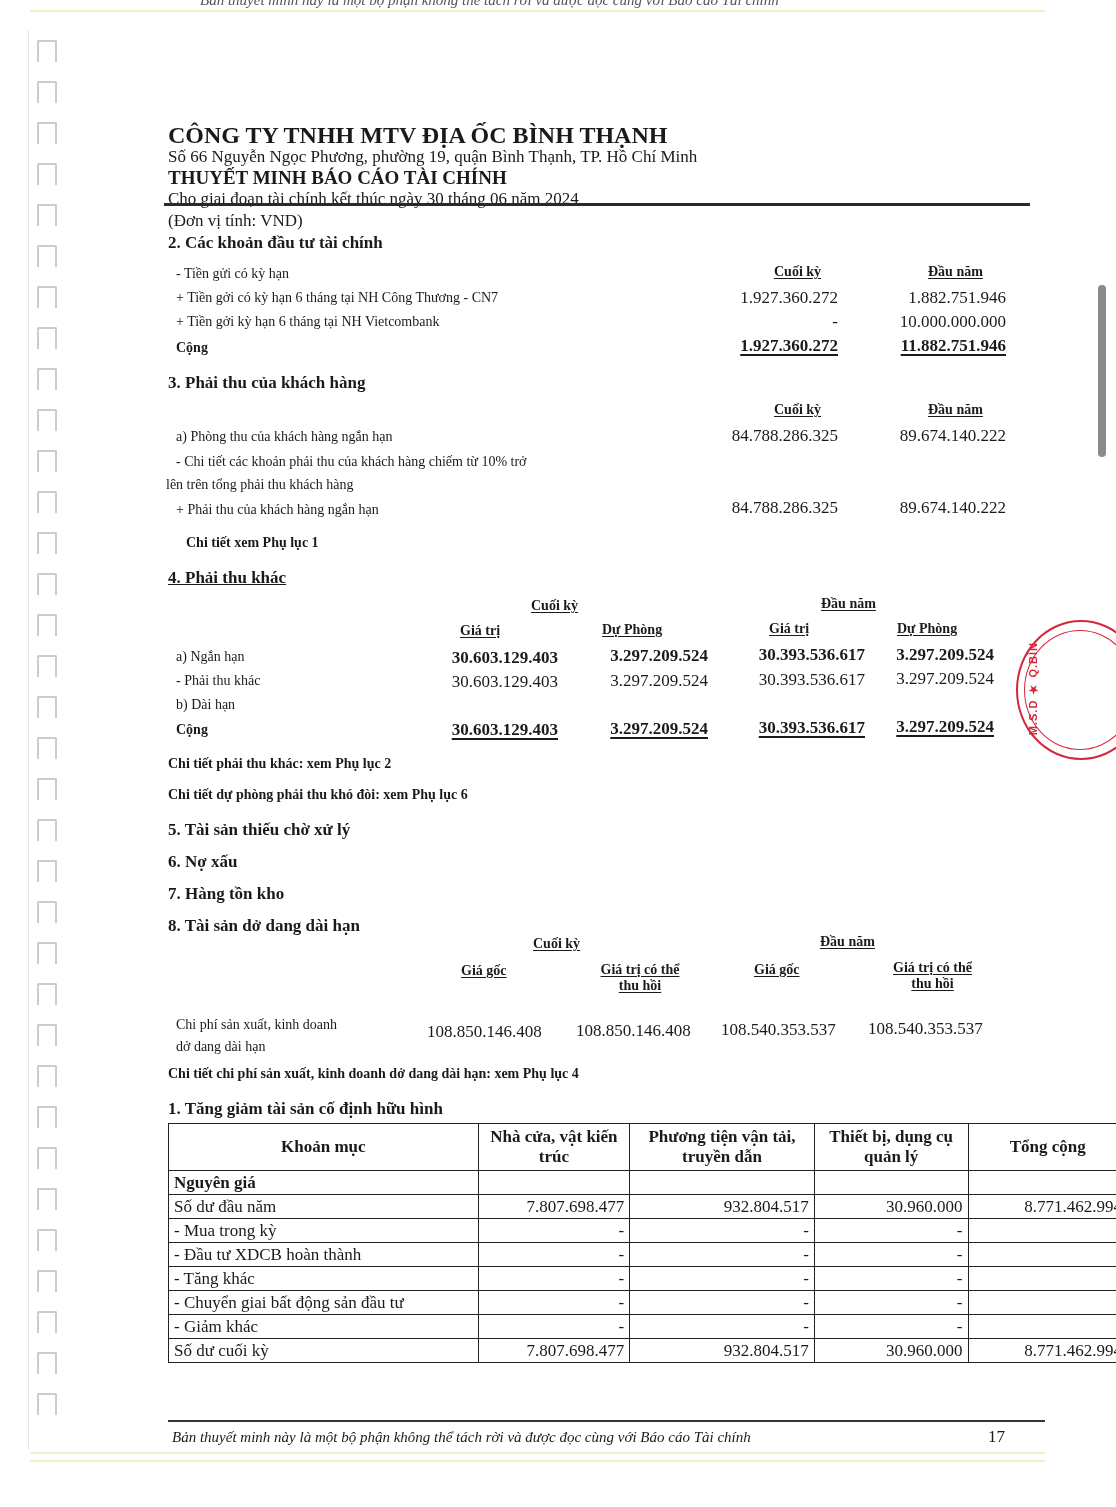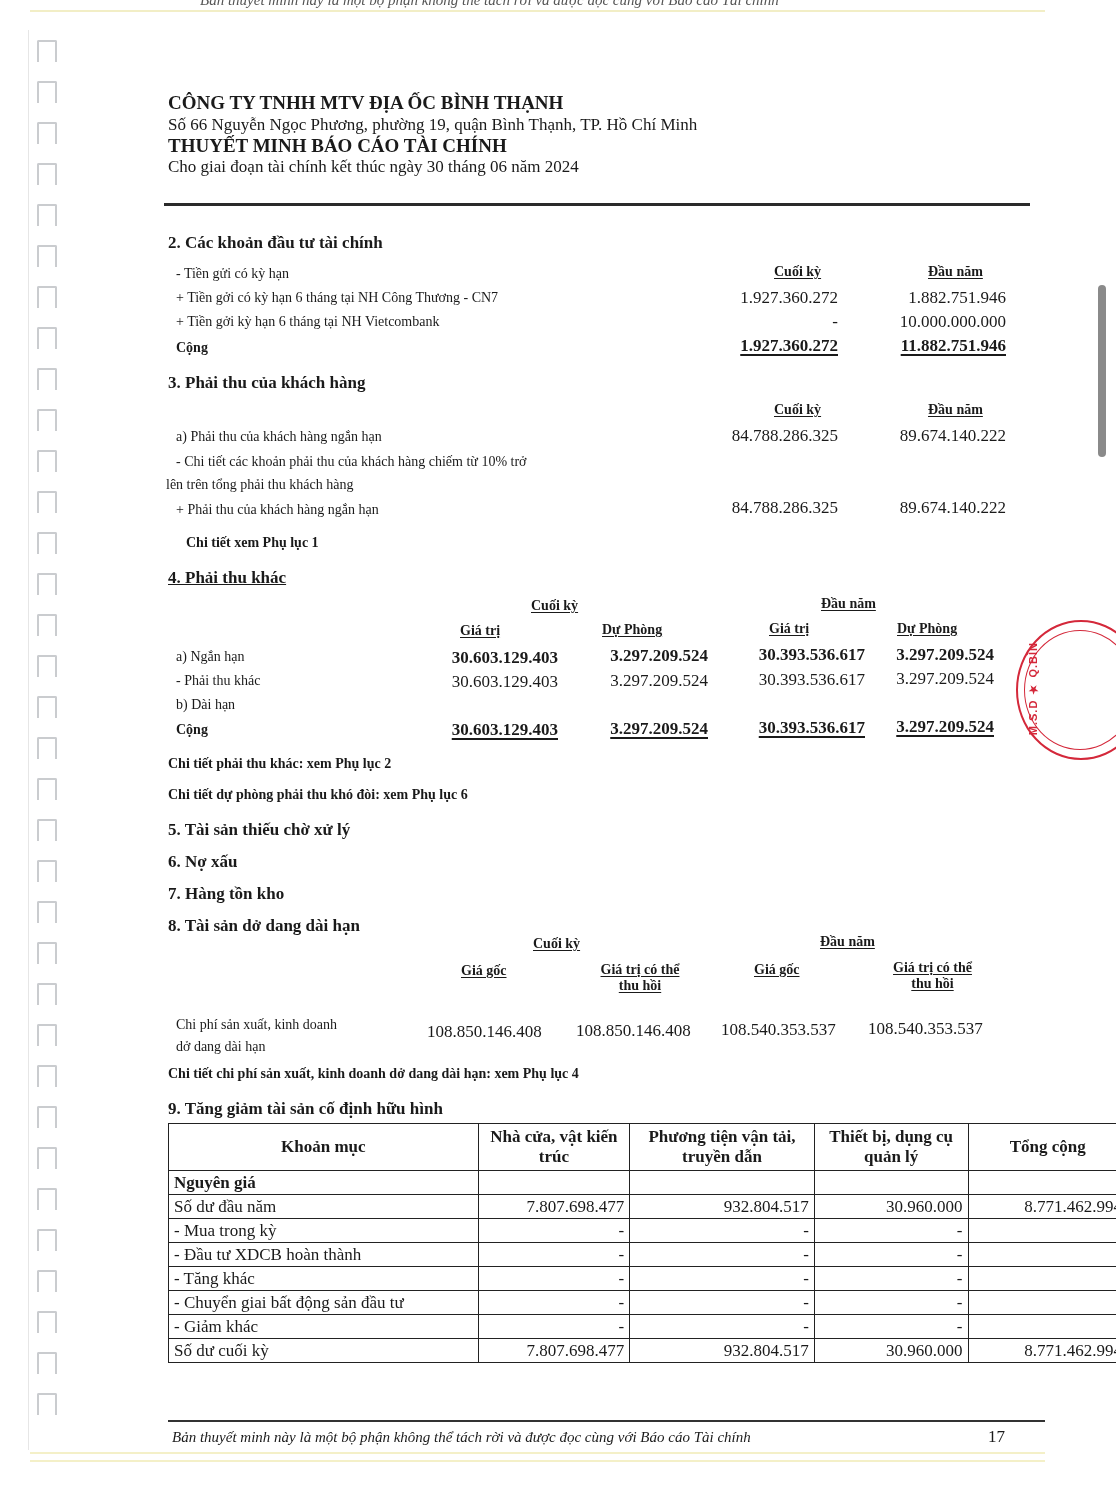--- a/index.html
+++ b/index.html
@@ -15,21 +15,21 @@
   .binder-line { position: absolute; left: 28px; top: 30px; width: 1px; height: 1420px; background: #e6e6e6; }
 
   .scrollbar { position: absolute; left: 1098px; top: 285px; width: 8px; height: 172px; background: #8a8a8a; border-radius: 4px; }
 
   .stamp { position: absolute; left: 1012px; top: 612px; width: 110px; height: 150px; overflow: hidden; }
   .stamp .ring1 { position: absolute; left: 4px; top: 8px; width: 130px; height: 140px; border: 2px solid #d4283a; border-radius: 50%; }
   .stamp .ring2 { position: absolute; left: 12px; top: 18px; width: 112px; height: 120px; border: 1.5px solid #d4283a; border-radius: 50%; }
   .stamp .stamp-text { position: absolute; left: 14px; top: 30px; color: #d4283a; font-family: "Liberation Sans", sans-serif; font-size: 11px; font-weight: bold; writing-mode: vertical-rl; transform: rotate(180deg); letter-spacing: 1px; }
 
   .page { position: absolute; left: 168px; top: 92px; width: 860px; }
-  .hdr .company { font-size: 19px; font-weight: bold; line-height: 22px; }
+  .hdr .company { font-size: 24px; font-weight: bold; line-height: 22px; margin-top: 32px; }
   .hdr .line { font-size: 17px; line-height: 22px; }
   .hdr .title { font-size: 19px; font-weight: bold; line-height: 20px; }
   .hdr-rule { position: absolute; left: 164px; top: 203px; width: 866px; height: 3px; background: #2a2a2a; }
 
   .abs { position: absolute; white-space: nowrap; }
   .h-sec { font-size: 17px; font-weight: bold; }
   .txt { font-size: 14px; }
   .bold { font-weight: bold; }
   .u { text-decoration: underline; text-underline-offset: 2px; }
   .num { font-size: 17px; text-align: left; }
@@ -93,20 +93,21 @@
   <div class="ring1"></div>
     <div class="ring2"></div>
   <span class="stamp-text">M.S.D ★ Q.BÌN</span>
 </div>
 
 <div class="page hdr">
   <div class="company">CÔNG TY TNHH MTV ĐỊA ỐC BÌNH THẠNH</div>
   <div class="line">Số 66 Nguyễn Ngọc Phương, phường 19, quận Bình Thạnh, TP. Hồ Chí Minh</div>
   <div class="title">THUYẾT MINH BÁO CÁO TÀI CHÍNH</div>
   <div class="line">Cho giai đoạn tài chính kết thúc ngày 30 tháng 06 năm 2024</div>
+  <div class="line">(Đơn vị tính: VND)</div>
 </div>
 <div class="hdr-rule"></div>
 
 <div class="abs h-sec" style="left:168px; top:233px;">2.   Các khoản đầu tư tài chính</div>
 <div class="abs txt" style="left:176px; top:266px;">- Tiền gửi có kỳ hạn</div>
 <div class="abs txt bold u" style="left:774px; top:264px;">Cuối kỳ</div>
 <div class="abs txt bold u" style="left:928px; top:264px;">Đầu năm</div>
 
 <div class="abs txt" style="left:176px; top:290px;">+ Tiền gởi có kỳ hạn 6 tháng tại NH Công Thương - CN7</div>
 <div class="abs num" style="right:278px; top:288px;">1.927.360.272</div>
@@ -117,21 +118,21 @@
 <div class="abs num" style="right:110px; top:312px;">10.000.000.000</div>
 
 <div class="abs txt bold" style="left:176px; top:340px;">Cộng</div>
 <div class="abs num bold ul" style="right:278px; top:336px;">1.927.360.272</div>
 <div class="abs num bold ul" style="right:110px; top:336px;">11.882.751.946</div>
 
 <div class="abs h-sec" style="left:168px; top:373px;">3.   Phải thu của khách hàng</div>
 <div class="abs txt bold u" style="left:774px; top:402px;">Cuối kỳ</div>
 <div class="abs txt bold u" style="left:928px; top:402px;">Đầu năm</div>
 
-<div class="abs txt" style="left:176px; top:429px;">a) Phải thu của khách hàng ngắn hạn</div>
+<div class="abs txt" style="left:176px; top:429px;">a) Phòng thu của khách hàng ngắn hạn</div>
 <div class="abs num" style="right:278px; top:426px;">84.788.286.325</div>
 <div class="abs num" style="right:110px; top:426px;">89.674.140.222</div>
 <div class="abs txt" style="left:176px; top:454px;">- Chi tiết các khoản phải thu của khách hàng chiếm từ 10% trở</div>
 <div class="abs txt" style="left:166px; top:477px;">lên trên tổng phải thu khách hàng</div>
 <div class="abs txt" style="left:176px; top:502px;">+  Phải thu của khách hàng ngắn hạn</div>
 <div class="abs num" style="right:278px; top:498px;">84.788.286.325</div>
 <div class="abs num" style="right:110px; top:498px;">89.674.140.222</div>
 <div class="abs txt bold" style="left:186px; top:535px;">Chi tiết xem Phụ lục 1</div>
 
 <div class="abs h-sec" style="left:168px; top:568px;text-decoration:underline;">4.   Phải thu khác</div>
@@ -187,21 +188,21 @@
   <div>Chi phí sản xuất, kinh doanh</div>
   <div>dở dang dài hạn</div>
 </div>
 <div class="abs num" style="left:427px; top:1022px;">108.850.146.408</div>
 <div class="abs num" style="left:576px; top:1021px;">108.850.146.408</div>
 <div class="abs num" style="left:721px; top:1020px;">108.540.353.537</div>
 <div class="abs num" style="left:868px; top:1019px;">108.540.353.537</div>
 
 <div class="abs txt bold" style="left:168px; top:1066px;">Chi tiết chi phí sản xuất, kinh doanh dở dang dài hạn: xem Phụ lục 4</div>
 
-<div class="abs h-sec" style="left:168px; top:1099px;">9.   Tăng giảm tài sản cố định hữu hình</div>
+<div class="abs h-sec" style="left:168px; top:1099px;">1.   Tăng giảm tài sản cố định hữu hình</div>
 
 <table class="fa">
   <colgroup>
     <col style="width:270px">
       <col style="width:132px">
       <col style="width:161px">
       <col style="width:134px">
       <col style="width:139px">
   </colgroup>
   <thead>

